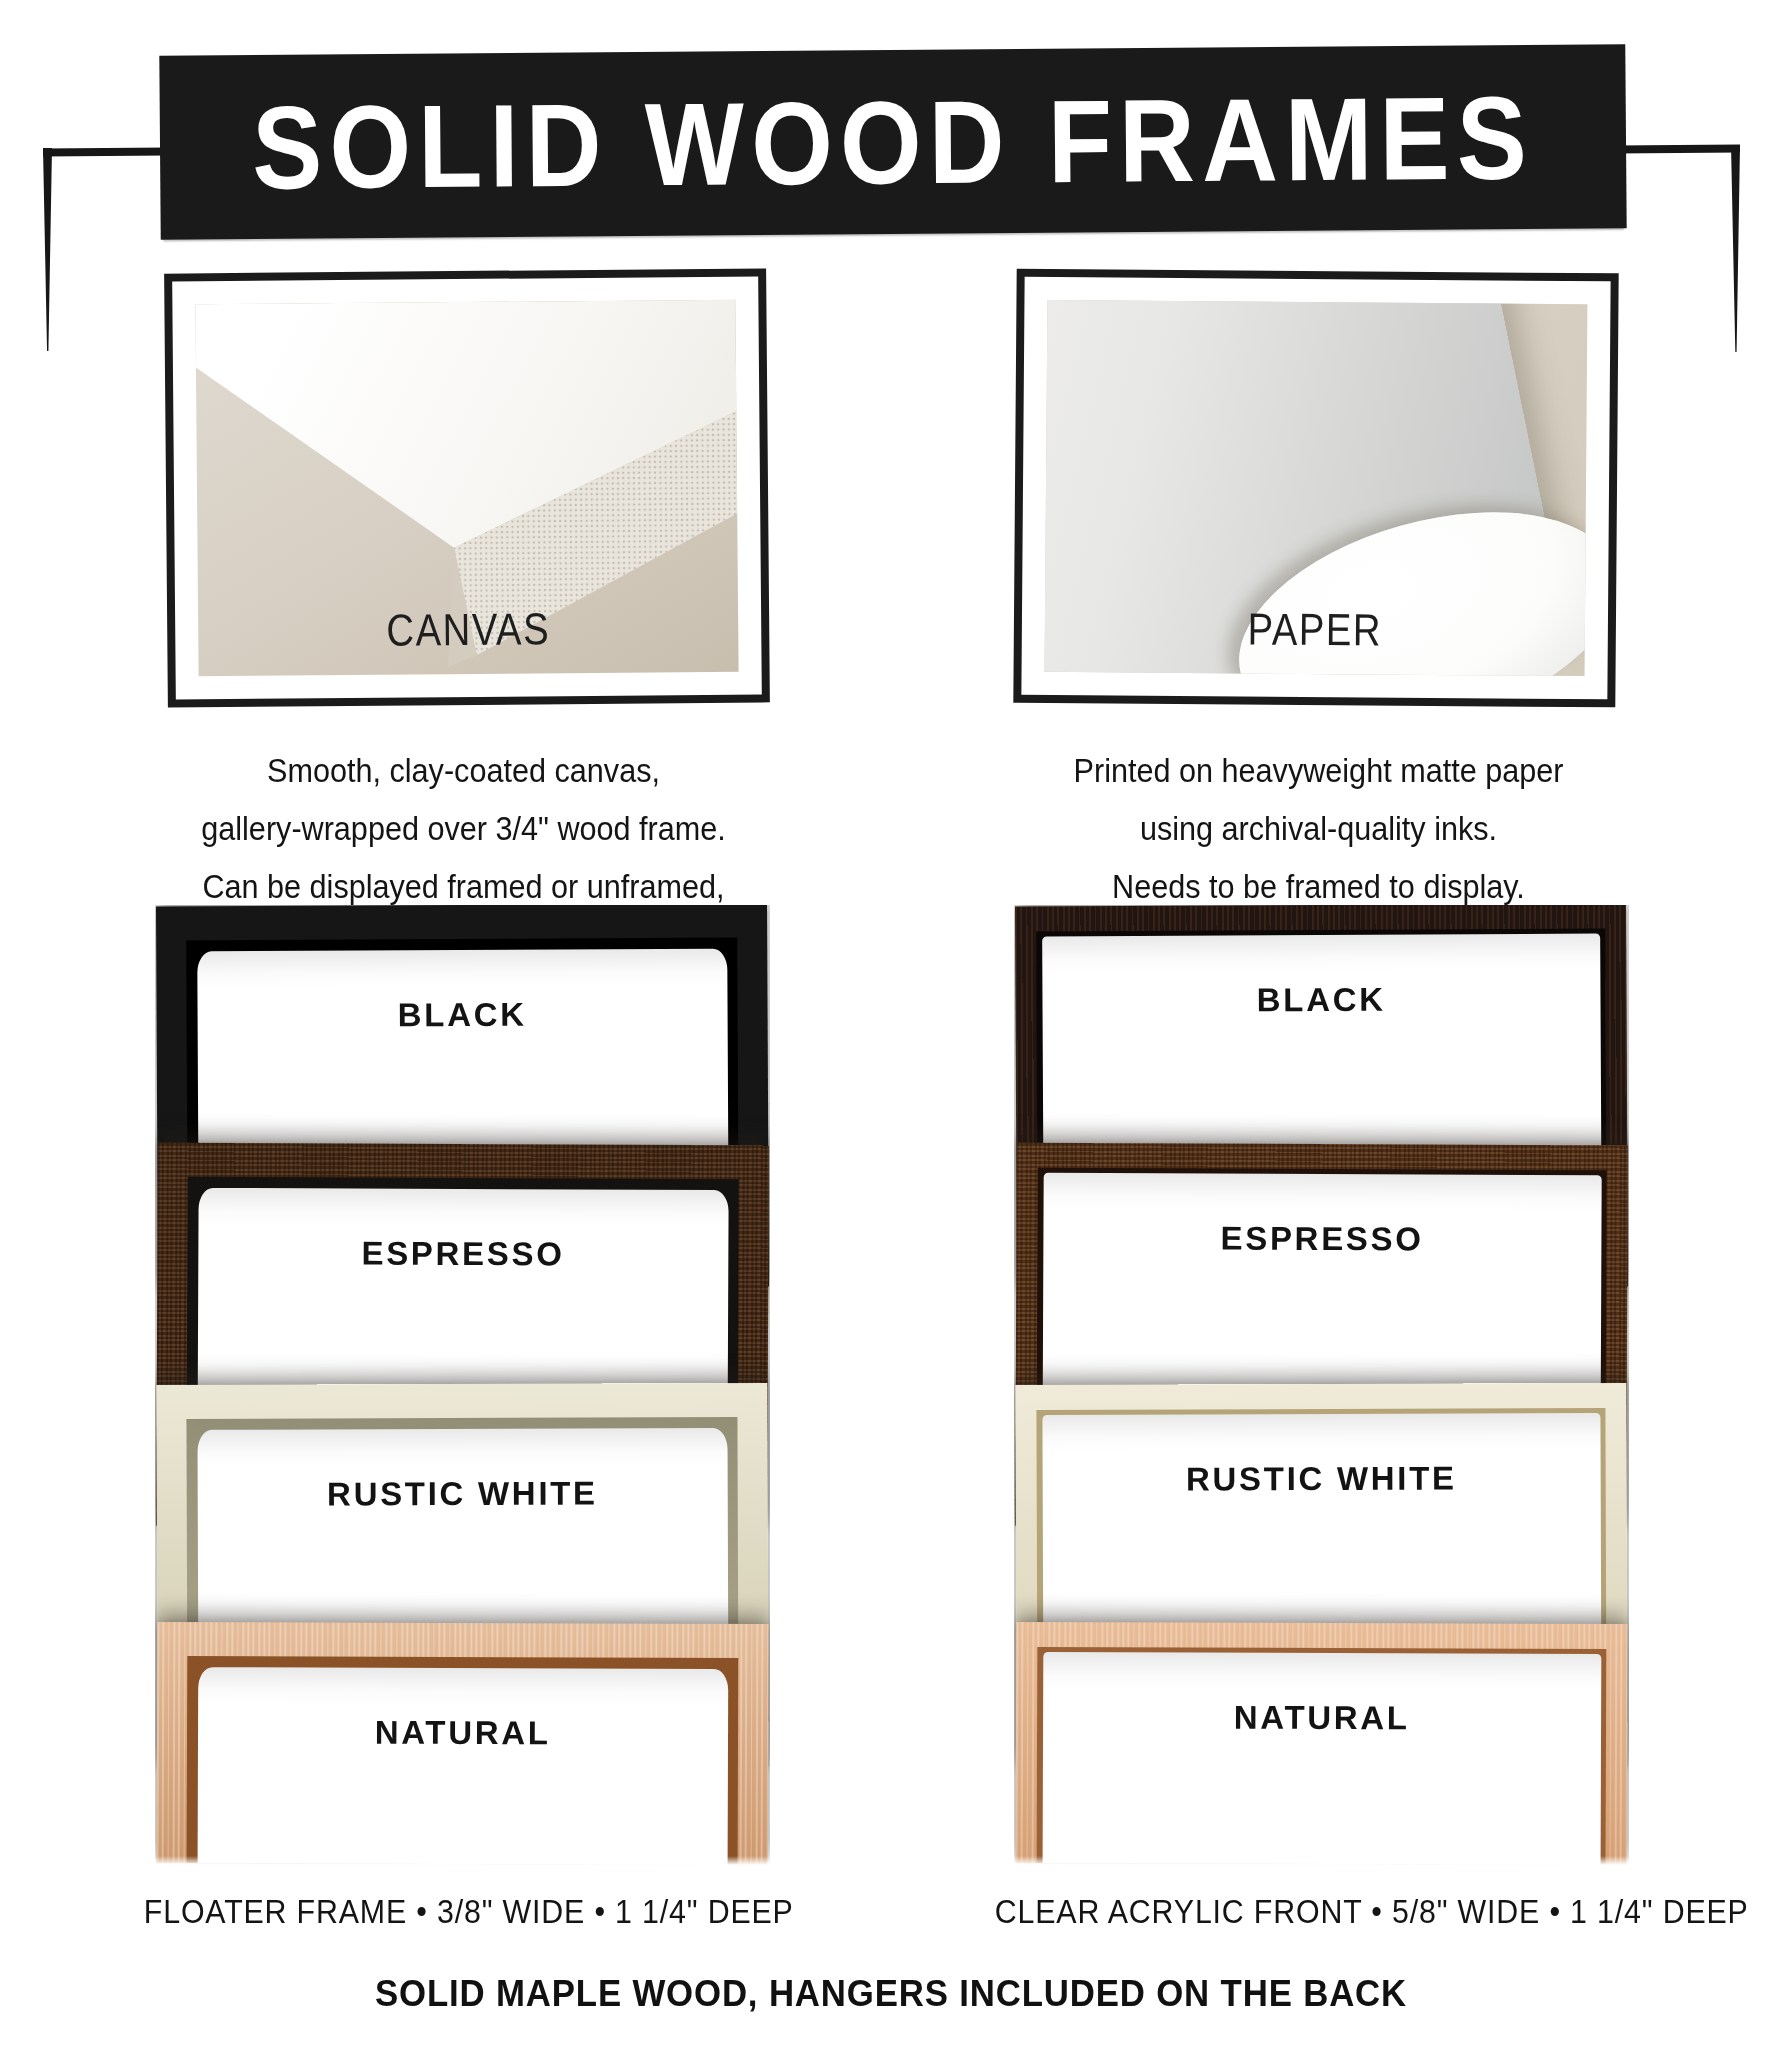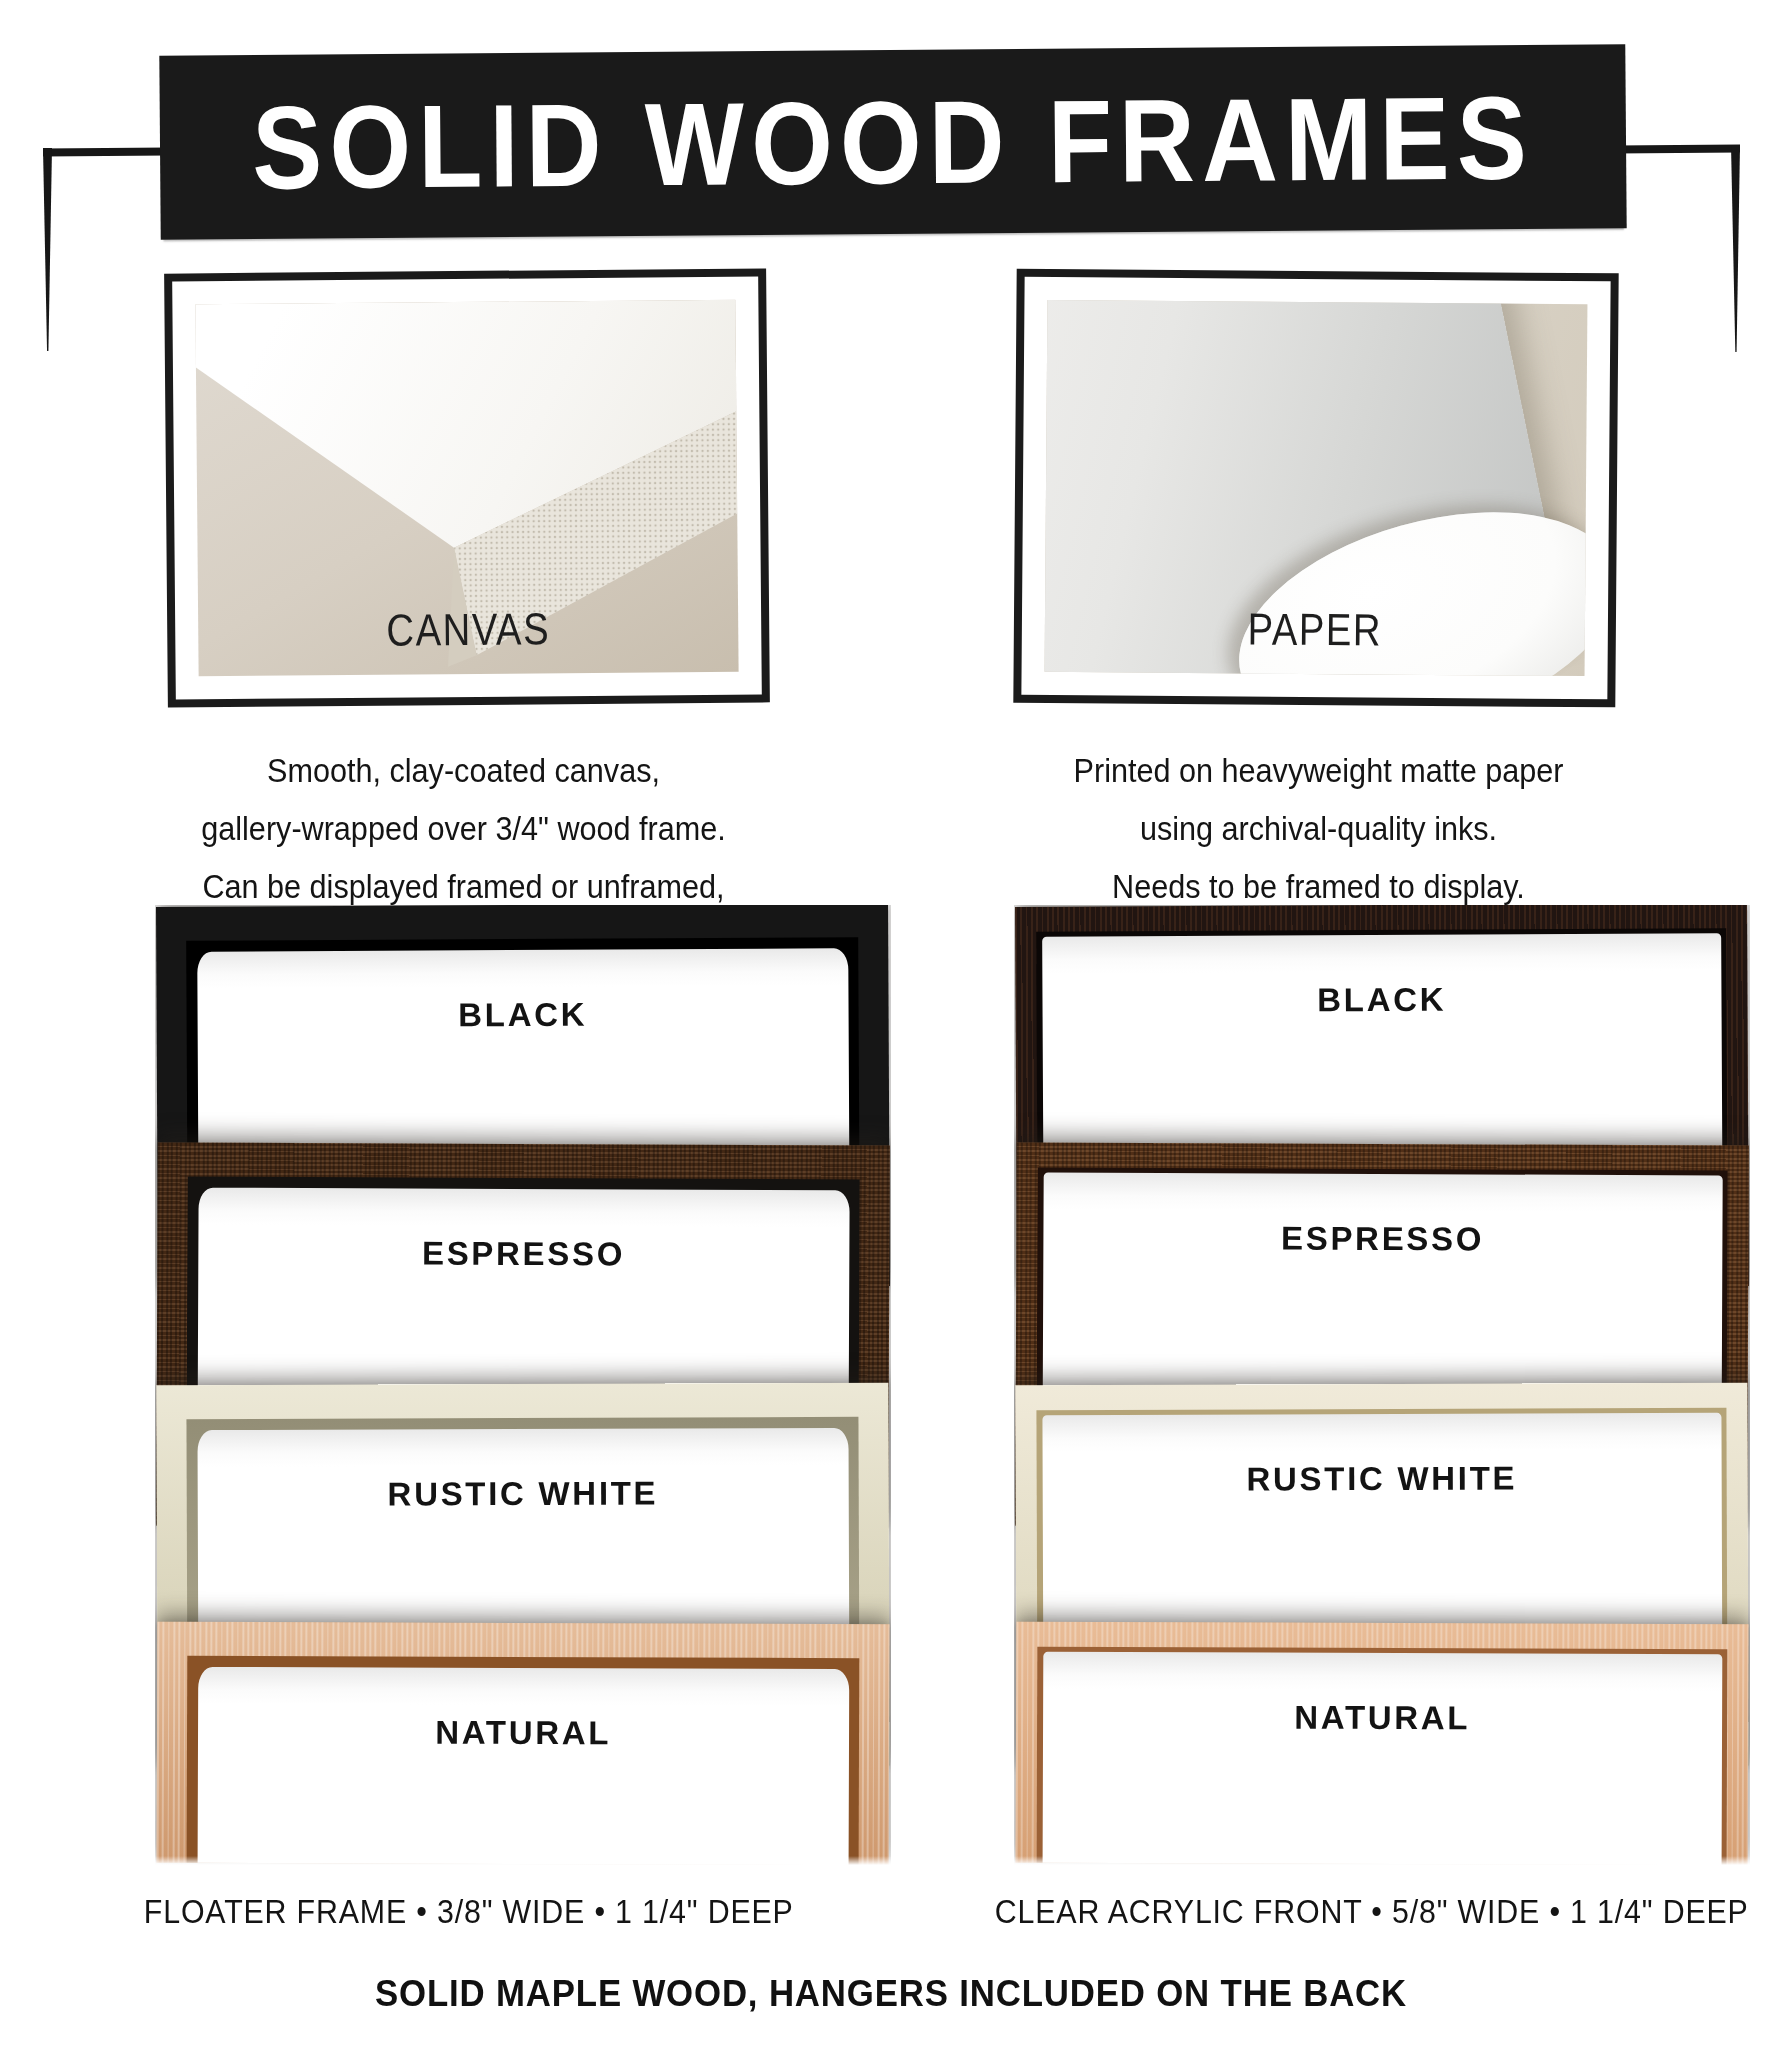--- a/index.html
+++ b/index.html
@@ -76,21 +76,21 @@
 
   
   .desc{
     position:absolute; top:741px; width:659px; text-align:center;
     font-size:34px; line-height:58px; color:#141414; transform:scaleX(.9);
   }
   .desc.left{left:134px;}
   .desc.right{left:989px;}
 
   
-  .stack{position:absolute; top:905px; width:736px; height:960px; overflow:hidden;}
+  .stack{position:absolute; top:905px; width:615px; height:960px; overflow:hidden;}
   .stack.left{left:155px;}
   .stack.right{left:1014px;}
   .stack::after{content:""; position:absolute; left:0; right:0; bottom:0; height:9px;
     background:linear-gradient(rgba(255,255,255,0),#ffffff); z-index:40;}
 
   .fframe{position:absolute; left:1.8px; right:1.8px; box-sizing:border-box; height:383px;
     box-shadow:0 -9px 19.6px rgba(40,35,30,.40), 0 0 9px rgba(0,0,0,.18);}
   .pos1{top:0;   z-index:1; transform:rotate(-0.3deg);}
   .pos2{top:239px; z-index:2; transform:rotate(0.25deg);}
   .pos3{top:479px; z-index:3; transform:rotate(-0.2deg);}

